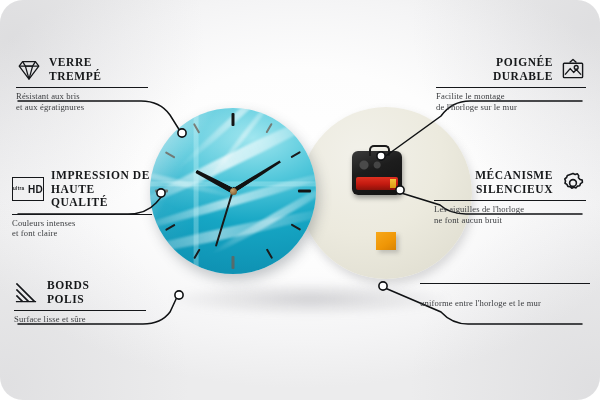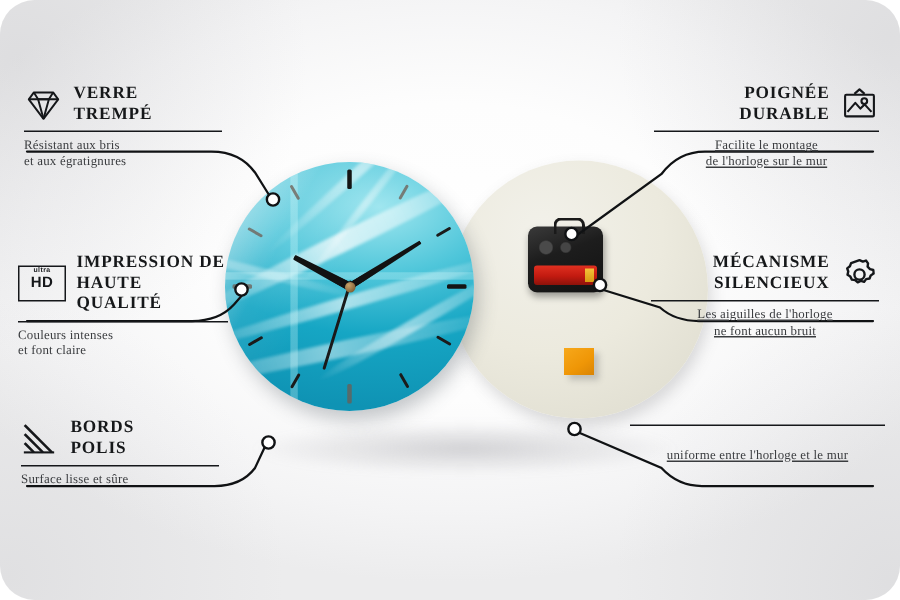--- a/index.html
+++ b/index.html
@@ -114,26 +114,26 @@
   .ttl{
     font-family:"Liberation Serif", serif;font-weight:700;color:#16181a;
     font-size:11.5px;letter-spacing:.55px;line-height:13.5px;text-transform:uppercase;
   }
   .callout.right .ttl{text-align:right;}
   .rule{height:0;border-top:1.6px solid #15171a;margin-top:4px;}
   .sub{
     font-family:"Liberation Serif", serif;color:#3a3c3f;font-size:8.6px;line-height:10.6px;
     margin-top:3px;letter-spacing:.15px;
   }
-  .callout.right .sub{text-align:center;text-decoration:underline;}
+  .callout.right .sub{text-align:left;}
   .ico{width:26px;height:26px;flex:0 0 26px;display:block;}
   .ico svg{display:block;width:26px;height:26px;}
   .hdbox{
-    width:30px;height:22px;border:1.6px solid #15171a;display:flex;flex-direction:column;
-    align-items:center;justify-content:flex-start;line-height:1;flex:0 0 30px;
+    width:30px;height:22px;border:1.6px solid #15171a;display:flex;flex-direction:row;
+    align-items:center;justify-content:space-between;line-height:1;flex:0 0 30px;
   }
   .hdbox .u{font-size:4.6px;font-weight:700;letter-spacing:.3px;color:#15171a;
     font-family:"Liberation Sans", sans-serif;}
   .hdbox .h{font-size:10px;font-weight:700;letter-spacing:.3px;color:#15171a;
     font-family:"Liberation Sans", sans-serif;margin-top:1px;}
 
   .leaders{position:absolute;inset:0;pointer-events:none;}
 </style>
 </head>
 <body>

